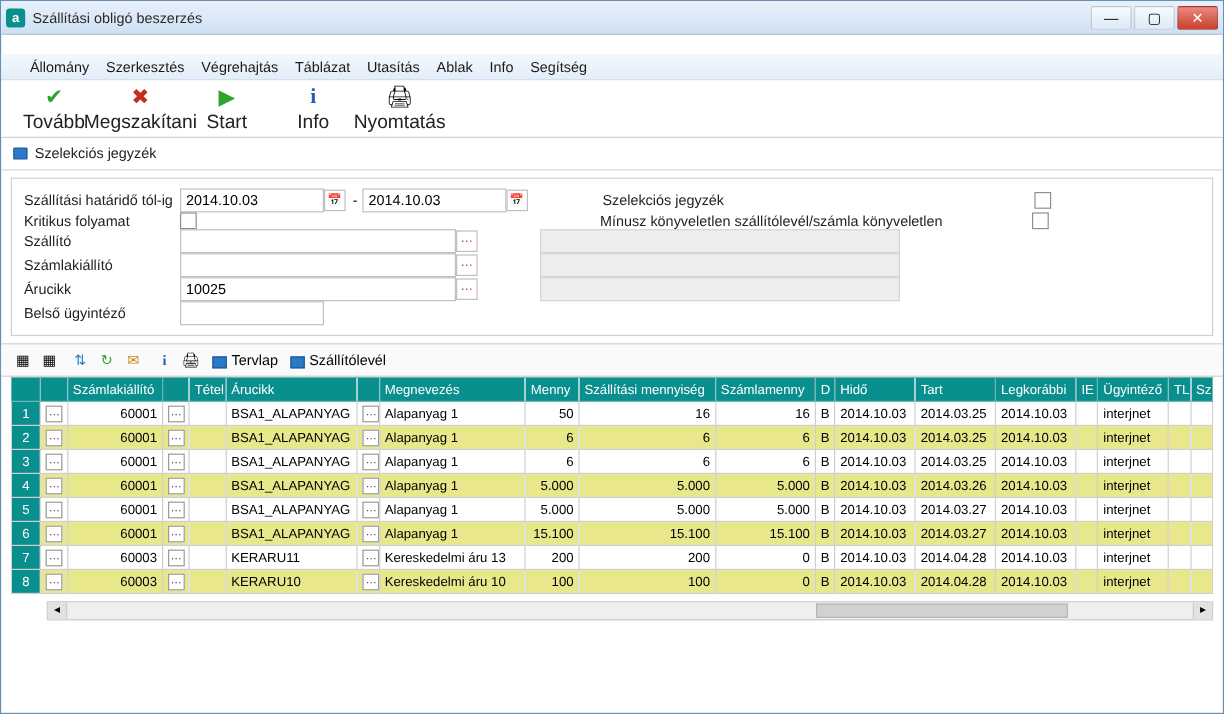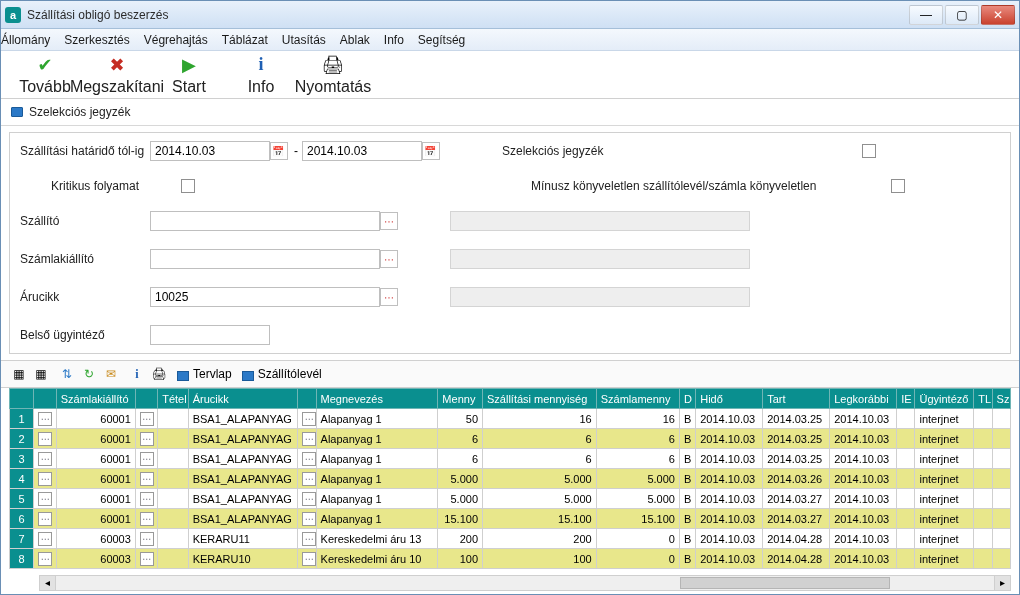--- a/index.html
+++ b/index.html
@@ -7,46 +7,46 @@
 
 
 .titlebar { height: 28px; background: linear-gradient(#e8f1fb, #cfe0f4); display: flex; align-items: center; padding: 0 4px; border-bottom: 1px solid #a5bfd9; }
 .titlebar .app-icon { width: 16px; height: 16px; background: #0a8f8f; border-radius: 3px; display: inline-flex; align-items: center; justify-content: center; color: #fff; font-weight: bold; font-size: 11px; margin-right: 6px; }
 .titlebar .title { color: #2b2b2b; flex: 1; }
 .titlebar .winbtns { display: flex; gap: 2px; }
 .titlebar .winbtn { width: 34px; height: 20px; display: inline-flex; align-items: center; justify-content: center; border: 1px solid rgba(0,0,0,.15); border-radius: 2px; background: linear-gradient(#f7fbff,#dde9f7); }
 .titlebar .winbtn.close { background: linear-gradient(#e98a7e,#c9412e); color: #fff; }
 
 
-.menubar { height: 22px; background: linear-gradient(#f4f8fd,#e4edf8); display: flex; align-items: center; padding: 0 0; gap: 14px; color: #1a1a1a; border-bottom: 1px solid #c9d7e8; }
+.menubar { height: 22px; background: linear-gradient(#f4f8fd,#e4edf8); display: flex; align-items: center; padding: 0 24px; gap: 14px; color: #1a1a1a; border-bottom: 1px solid #c9d7e8; margin-top: 16px; }
 .menubar span { cursor: default; }
 
 
 .toolbar { height: 48px; background: #fff; display: flex; align-items: center; padding: 4px 8px; border-bottom: 1px solid #d0d0d0; }
 .tbtn { display: flex; flex-direction: column; align-items: center; gap: 2px; width: 72px; cursor: default; }
 .tbtn .ico { width: 22px; height: 22px; display: inline-flex; align-items: center; justify-content: center; font-size: 18px; }
 .tbtn .lbl { font-size: 16px; color: #222; }
 .logo { margin-left: auto; font-size: 30px; font-weight: 700; color: #0a8f8f; letter-spacing: 1px; padding-right: 10px; }
 
 
 .section { padding: 6px 10px; display: flex; align-items: center; gap: 6px; color: #222; }
 .section .sq { width: 12px; height: 10px; background: #2b79c7; border: 1px solid #1a5a99; border-radius: 1px; }
 
 hr.sep { border: none; border-top: 1px solid #d8d8d8; margin: 0; }
 
 
-.filter-panel { margin: 6px 8px; border: 1px solid #d0d0d0; padding: 8px 10px; display: grid; grid-template-columns: 130px 120px 20px 12px 120px 20px 60px 360px 20px; row-gap: 18px; align-items: center; }
+.filter-panel { margin: 6px 8px; border: 1px solid #d0d0d0; padding: 8px 10px; display: grid; grid-template-columns: 130px 120px 20px 12px 120px 20px 60px 360px 20px; row-gap: 0; align-items: center; }
 .filter-panel .lbl { color: #222; }
 .filter-panel input[type=text] { border: 1px solid #bfbfbf; height: 20px; padding: 1px 4px; width: 100%; }
 .filter-panel .cal { width: 18px; height: 18px; border: 1px solid #bfbfbf; background: #fff; display: inline-flex; align-items: center; justify-content: center; font-size: 10px; color: #c33; }
 .filter-panel .chk { width: 14px; height: 14px; border: 1px solid #8f8f8f; background: #fff; }
 .filter-panel .dash { text-align: center; }
 .row2 { grid-column: 1 / -1; display: grid; grid-template-columns: 130px 230px 20px 50px 300px; align-items: center; gap: 0; }
 .row2 .ro { background: #eee; border: 1px solid #d4d4d4; height: 20px; }
-.row-chk { grid-column: 1 / -1; display: grid; grid-template-columns: 130px 40px 310px 360px 20px; align-items: center; margin-left: 31px; }
+.row-chk { grid-column: 1 / -1; display: grid; grid-template-columns: 130px 40px 310px 360px 20px; align-items: center; }
 .rowA { grid-column: 1 / -1; display: grid; grid-template-columns: 130px 120px; align-items: center; }
 
 
 .minibar { height: 28px; display: flex; align-items: center; gap: 10px; padding: 0 10px; border-top: 1px solid #d0d0d0; border-bottom: 1px solid #d0d0d0; background: #fafafa; }
 .minibar .ic { width: 16px; height: 16px; display: inline-flex; align-items: center; justify-content: center; font-size: 12px; }
 .minibar .grp { display: flex; gap: 6px; align-items: center; }
 .minibar .pill { display: flex; align-items: flex-end; gap: 4px; }
 .minibar .pill .sq { width: 12px; height: 10px; background: #2b79c7; border: 1px solid #1a5a99; }
 
 

